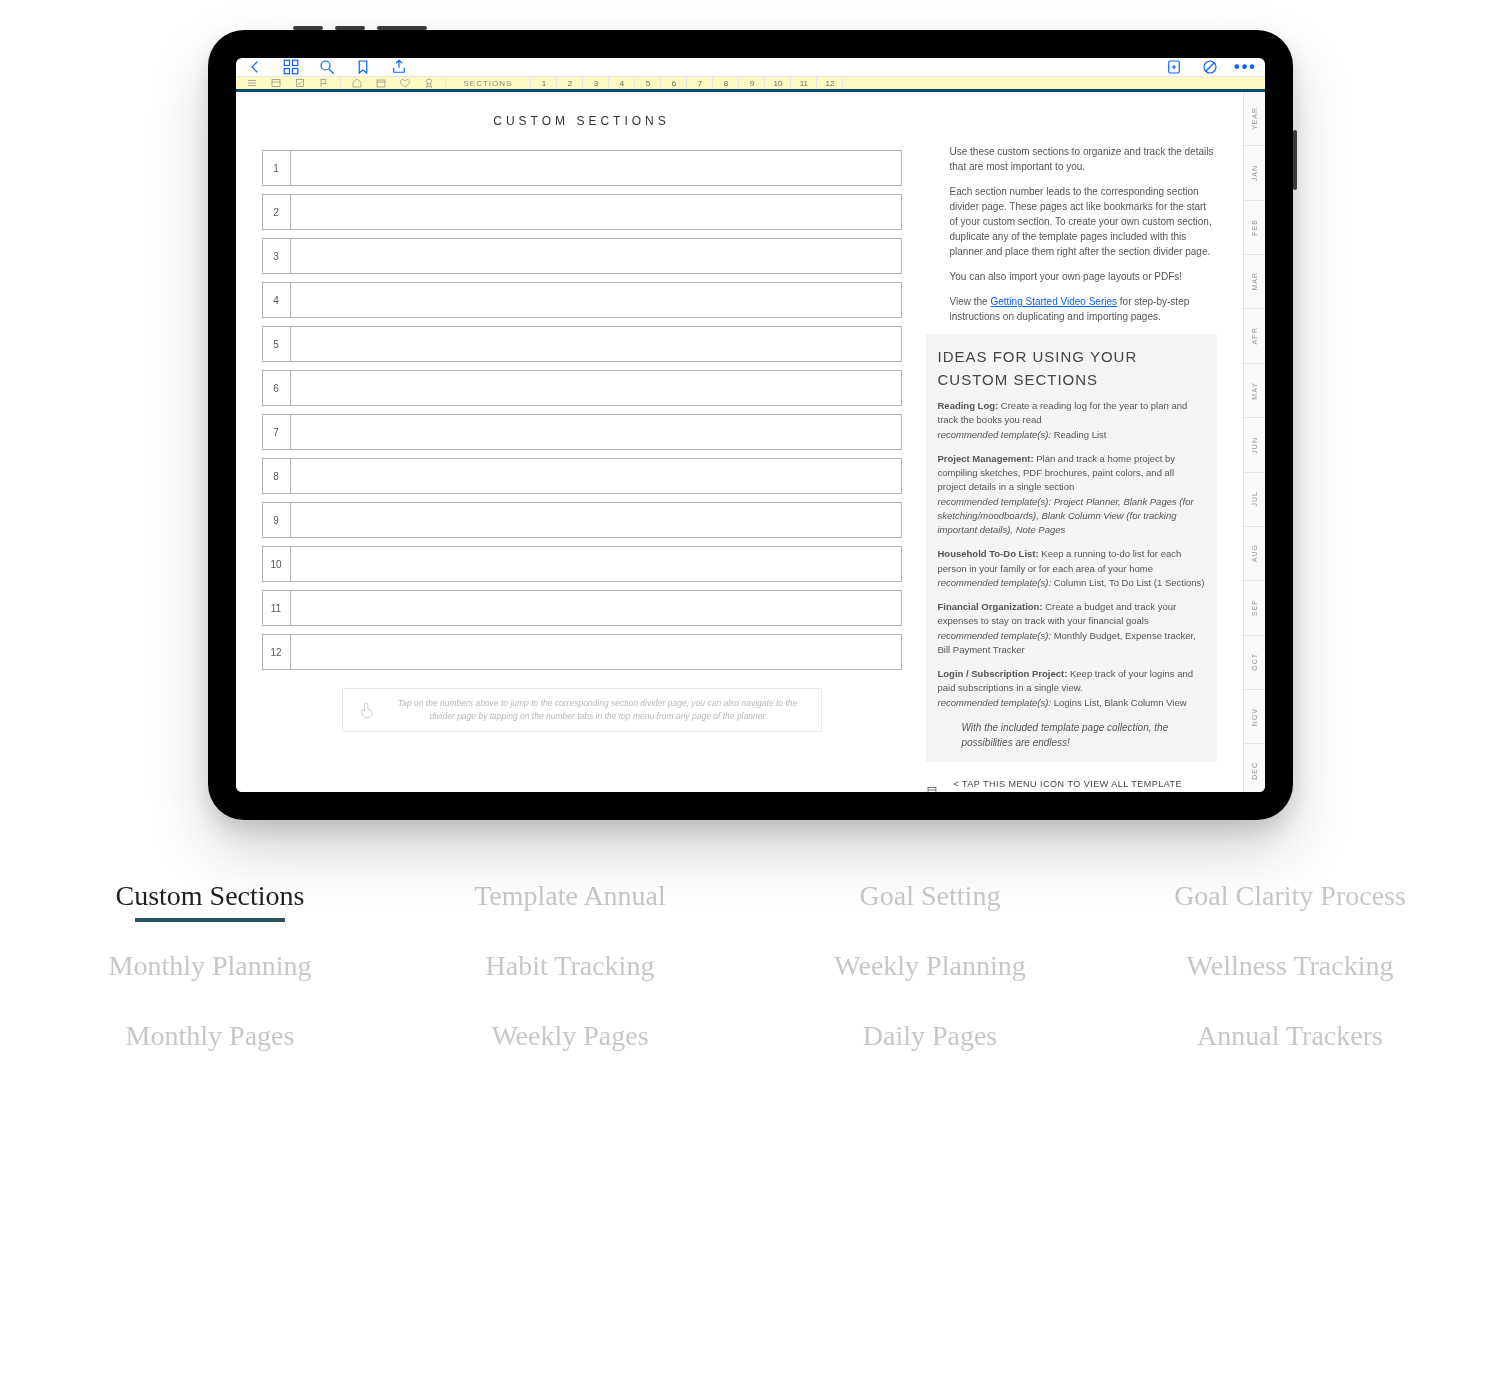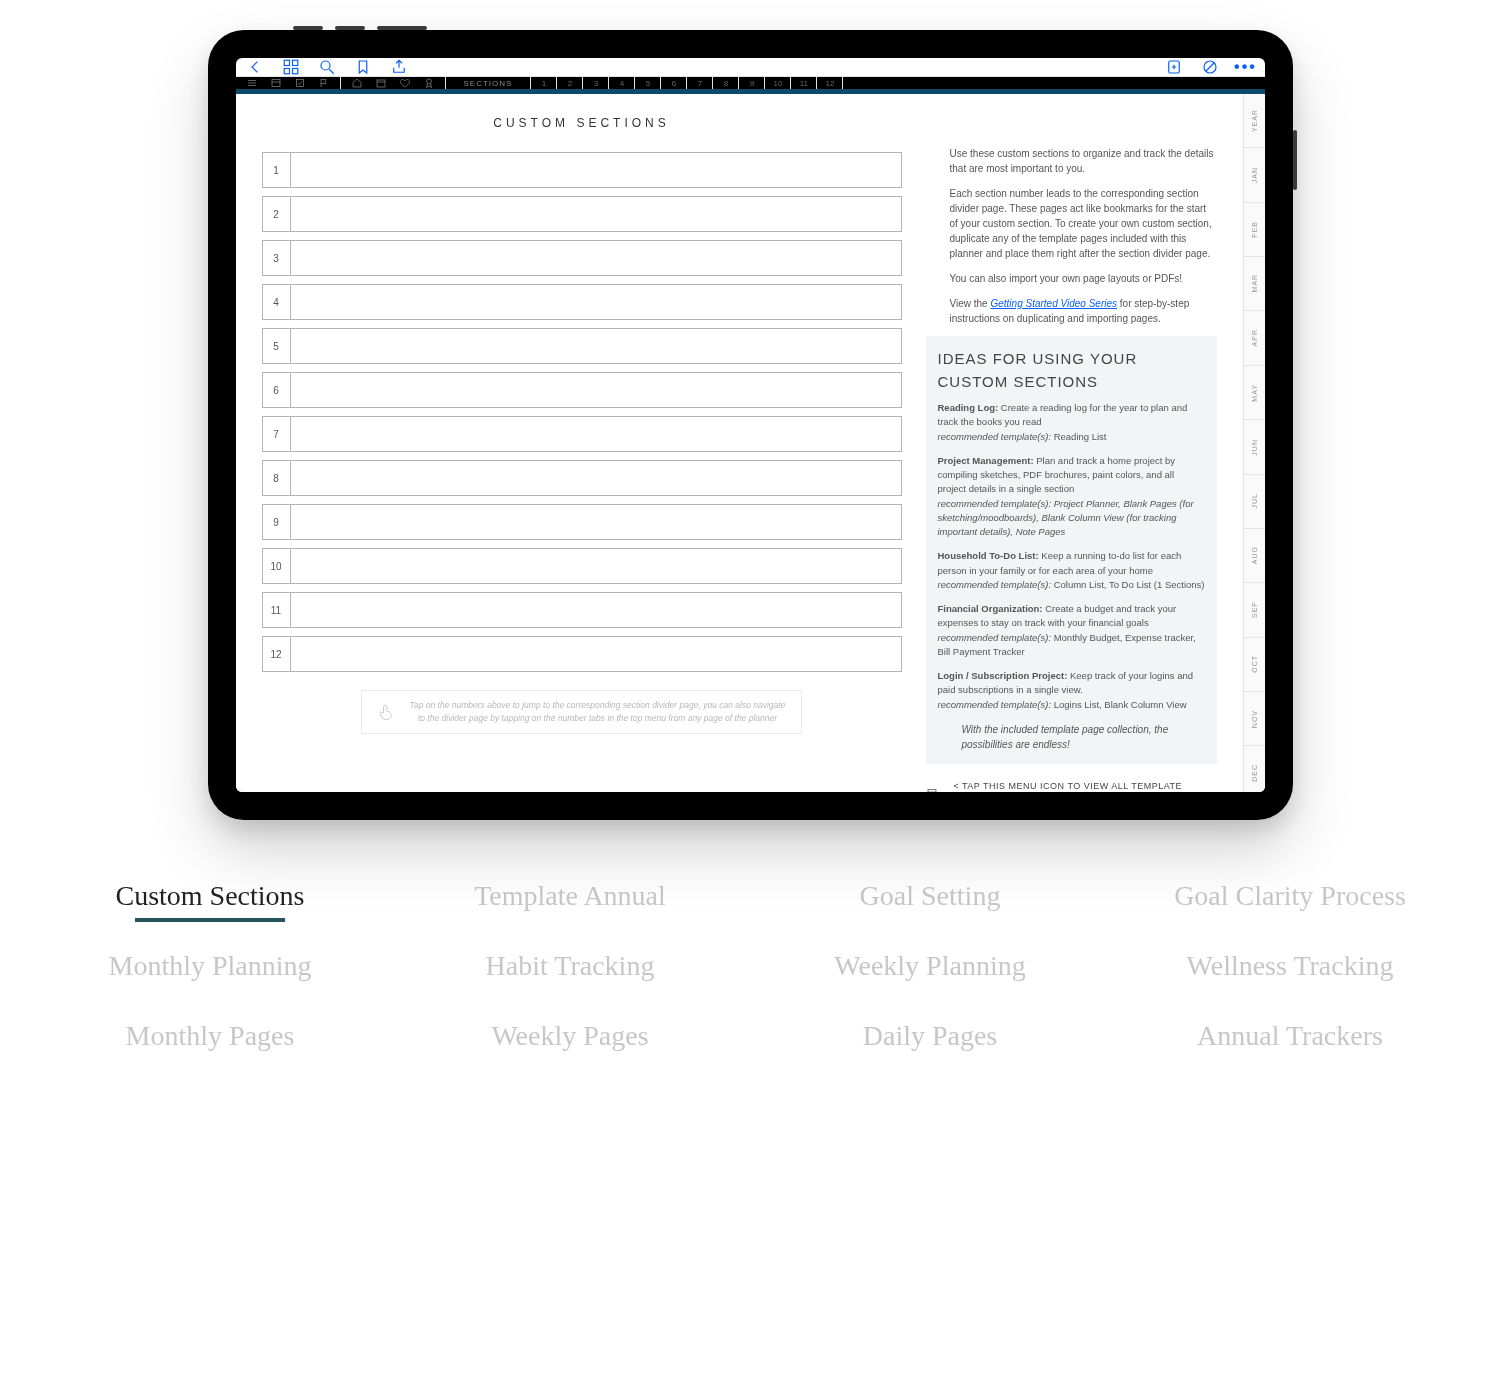--- a/index.html
+++ b/index.html
@@ -22,44 +22,44 @@
   .screen { width: 100%; height: 100%; background: #fff; border-radius: 6px; overflow: hidden; display: flex; flex-direction: column; }
 
   
   .app-toolbar { height: 36px; padding: 0 10px; display: flex; align-items: center; justify-content: space-between; border-bottom: 1px solid #e5e5e5; }
   .tb-left, .tb-right { display: flex; align-items: center; gap: 18px; }
   .tb-icon { width: 18px; height: 18px; color: #0a60ff; display: inline-flex; align-items: center; justify-content: center; }
   .tb-icon svg { width: 18px; height: 18px; stroke: currentColor; fill: none; stroke-width: 1.6; }
   .tb-icon.more { letter-spacing: 2px; font-weight: 700; font-size: 16px; line-height: 1; }
 
   
-  .app-subbar { height: 22px; background: #000000; border-bottom: 5px solid #0c4a6e; display: flex; align-items: flex-start; font-size: 8px; color: #9aa0a6; }
+  .app-subbar { height: 22px; background: #fef9c3; border-bottom: 3px solid #0c4a6e; display: flex; align-items: flex-start; font-size: 8px; color: #9aa0a6; }
   .sub-left { display: flex; align-items: center; gap: 12px; padding: 0 10px; height: 100%; border-right: 1px solid #e5e5e5; }
   .sub-icons { display: flex; align-items: center; gap: 12px; padding: 0 10px; height: 100%; border-right: 1px solid #e5e5e5; }
   .sub-left span, .sub-icons span { width: 12px; height: 12px; display: inline-flex; align-items: center; justify-content: center; }
   .sub-left svg, .sub-icons svg { width:12px; height:12px; stroke:#888; fill:none; stroke-width:1.4; }
   .section-tabs { display: flex; align-items: center; height: 100%; }
   .section-tabs .lbl { padding: 0 18px; letter-spacing: 1px; font-size: 8px; color: #888; border-right: 1px solid #e5e5e5; height:100%; display:flex; align-items:center; }
   .section-tabs .num { width: 26px; text-align: center; height:100%; display:flex; align-items:center; justify-content:center; border-right: 1px solid #e5e5e5; color:#666; font-size:8px; }
 
   
   .doc-area { flex: 1; display: flex; background: #fff; position: relative; }
   .page { flex: 1; padding: 22px 26px 14px 26px; display: flex; gap: 24px; }
   .page-main { flex: 0 0 640px; }
   .page-title { text-align: center; font-size: 12px; letter-spacing: 4px; color: #333; font-weight: 400; margin-bottom: 22px; }
   .rows { }
   .row { display: flex; height: 36px; border: 1px solid #b5b5b5; margin-bottom: 8px; }
   .row .cellnum { width: 28px; border-right: 1px solid #b5b5b5; display:flex; align-items:center; justify-content:center; font-size: 10px; color:#555; }
   .row .cellinput { flex: 1; }
-  .hint { margin: 18px auto 0; width: 441px; border:1px solid #e8e8e8; padding: 8px 14px; display:flex; gap:12px; align-items:center; font-size:8.5px; font-style:italic; color:#b8b8b8; text-align:center; line-height:1.5; }
+  .hint { margin: 18px auto 0; width: 480px; border:1px solid #e8e8e8; padding: 8px 14px; display:flex; gap:12px; align-items:center; font-size:8.5px; font-style:italic; color:#b8b8b8; text-align:center; line-height:1.5; }
   .hint svg { width:20px; height:20px; stroke:#ccc; fill:none; stroke-width:1.2; flex-shrink:0; }
 
   .page-side { flex: 1; font-size: 10px; color: #555; line-height: 1.5; padding-top: 30px; }
   .page-side p { margin-bottom: 10px; margin-left: 24px; }
-  .page-side a { color: #0a60ff; text-decoration: underline; font-style: italic; }
+  .page-side a { color: #0a60ff; text-decoration: underline; }
   .ideas-box { background: #f3f4f5; padding: 12px; margin-top: 8px; }
   .ideas-box h4 { font-size: 15px; letter-spacing: 1px; font-weight: 400; color:#444; margin-bottom: 8px; }
   .idea { margin-bottom: 10px; font-size: 9.5px; }
   .idea strong { font-weight: 600; }
   .idea em { font-style: italic; }
   .tap-menu { margin-top: 16px; font-size: 9px; letter-spacing: .5px; color:#444; display:flex; align-items:center; gap:16px; }
   .tap-menu svg { width:12px; height:12px; stroke:#444; fill:none; stroke-width:1.4; }
 
   
   .month-tabs { width: 22px; background: #fafafa; border-left: 1px solid #e5e5e5; display:flex; flex-direction:column; }

